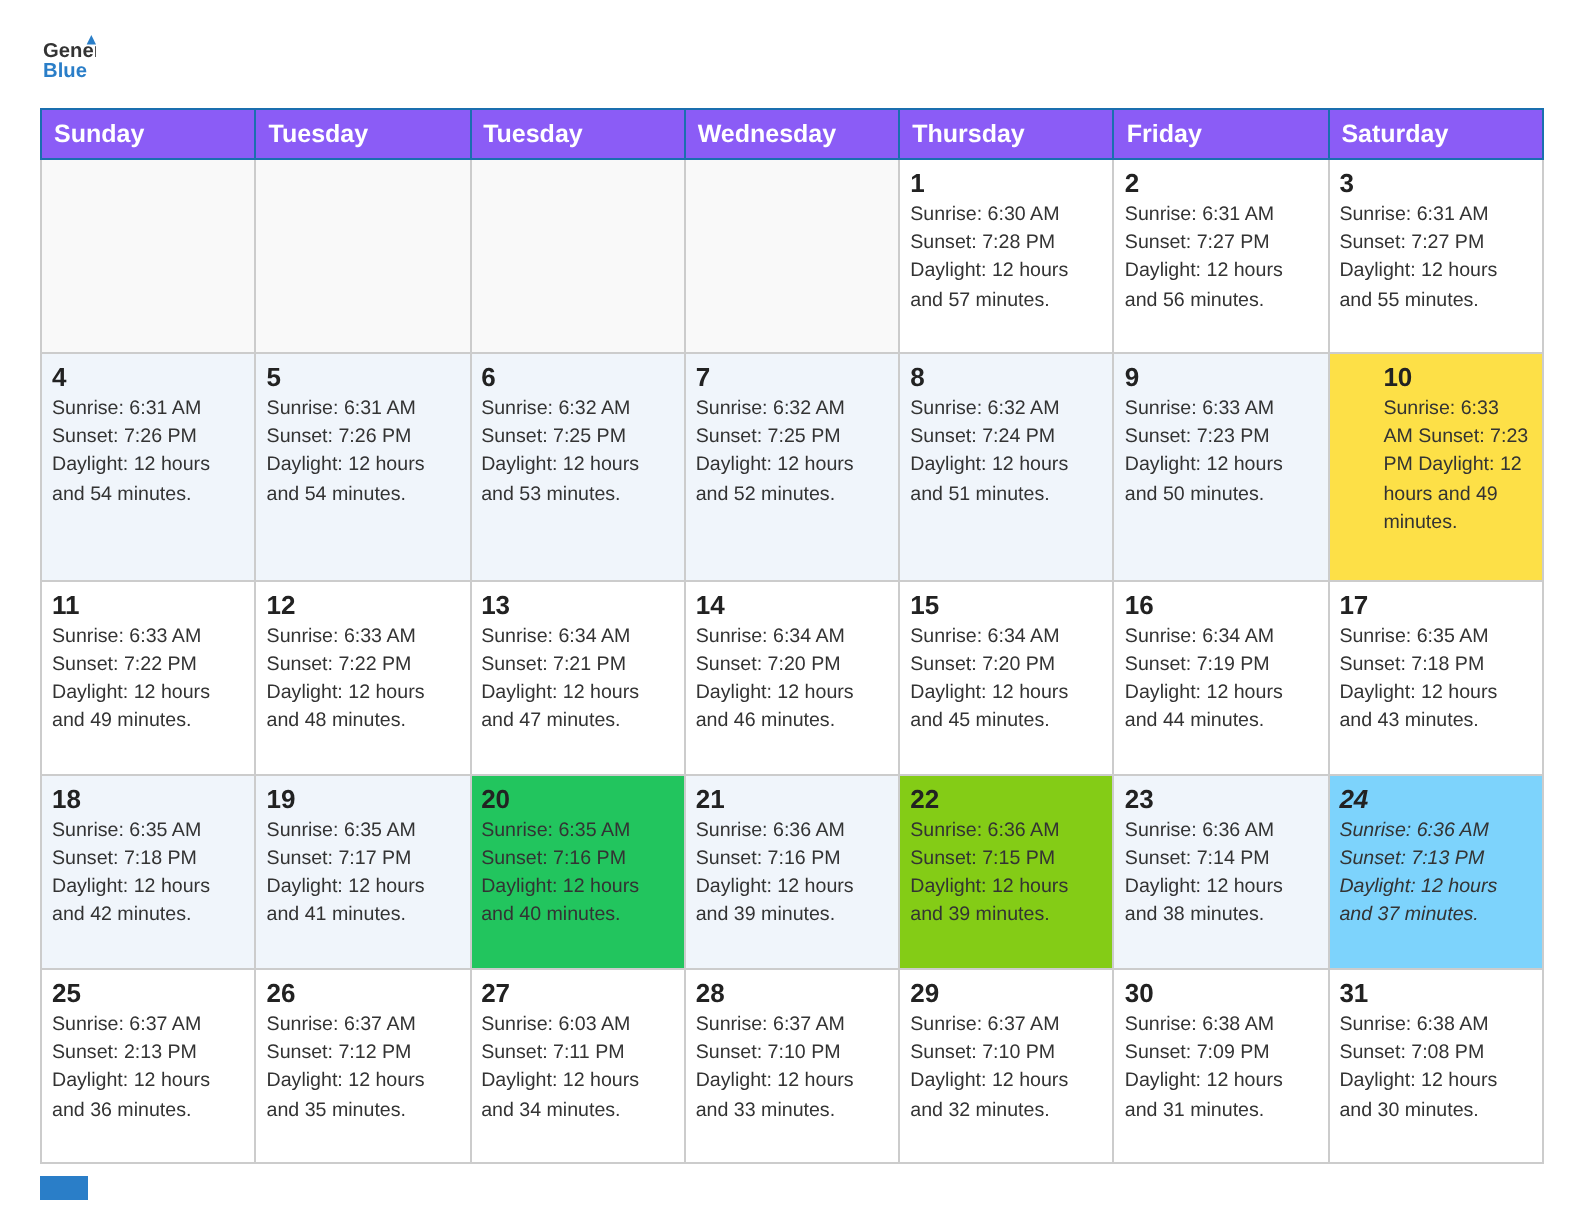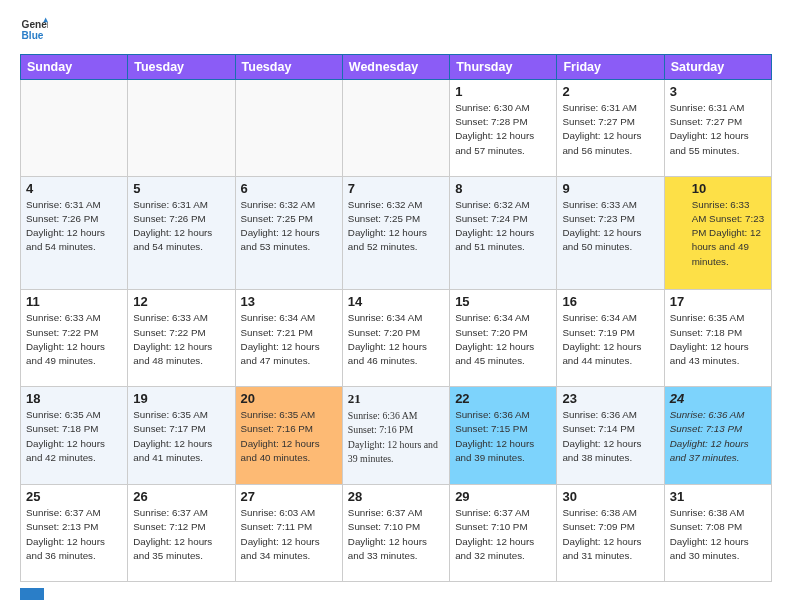--- a/index.html
+++ b/index.html
@@ -273,35 +273,35 @@
 Daylight: 12 hours
 and 42 minutes.</div>
           </td>
           <td style="background: rgb(240, 245, 251);">
             <span class="day-number">19</span>
             <div class="day-info">Sunrise: 6:35 AM
 Sunset: 7:17 PM
 Daylight: 12 hours
 and 41 minutes.</div>
           </td>
-          <td style="background: #fdba74;">
+          <td style="background: #22c55e;">
             <span class="day-number">20</span>
             <div class="day-info">Sunrise: 6:35 AM
 Sunset: 7:16 PM
 Daylight: 12 hours
 and 40 minutes.</div>
           </td>
-          <td style="background: rgb(240, 245, 251); font-family: Liberation Serif, serif;">
+          <td style="background: rgb(240, 245, 251);">
             <span class="day-number">21</span>
             <div class="day-info">Sunrise: 6:36 AM
 Sunset: 7:16 PM
 Daylight: 12 hours
 and 39 minutes.</div>
           </td>
-          <td style="background: #7dd3fc;">
+          <td style="background: #84cc16;">
             <span class="day-number">22</span>
             <div class="day-info">Sunrise: 6:36 AM
 Sunset: 7:15 PM
 Daylight: 12 hours
 and 39 minutes.</div>
           </td>
           <td style="background: rgb(240, 245, 251);">
             <span class="day-number">23</span>
             <div class="day-info">Sunrise: 6:36 AM
 Sunset: 7:14 PM

